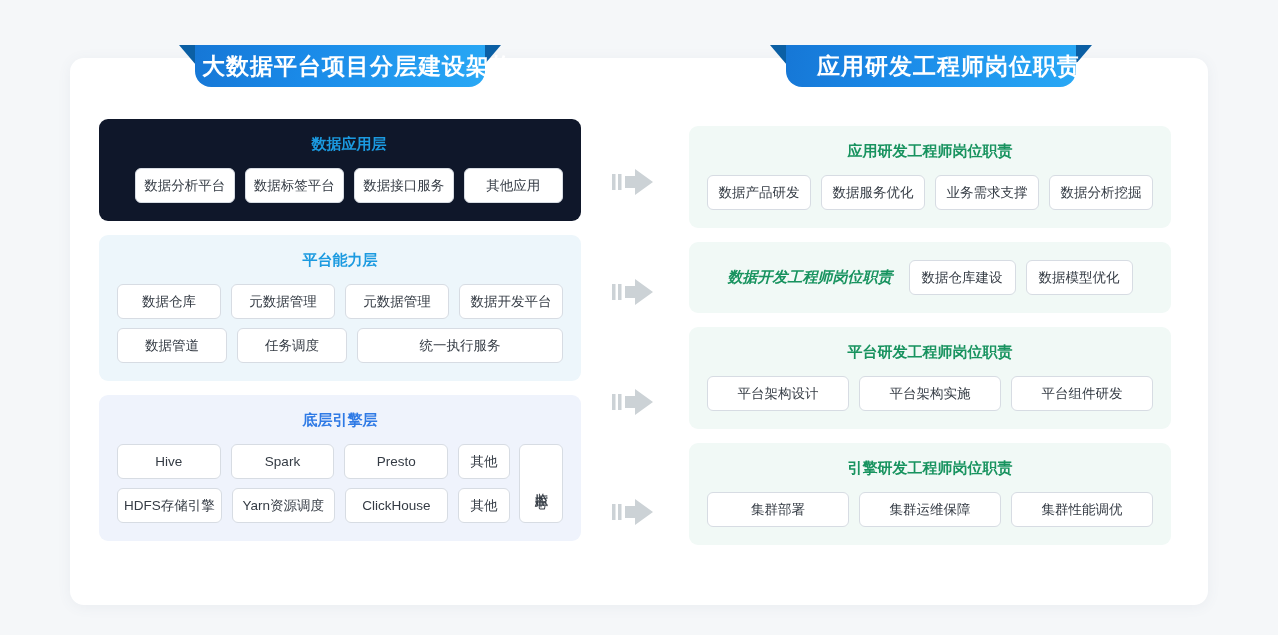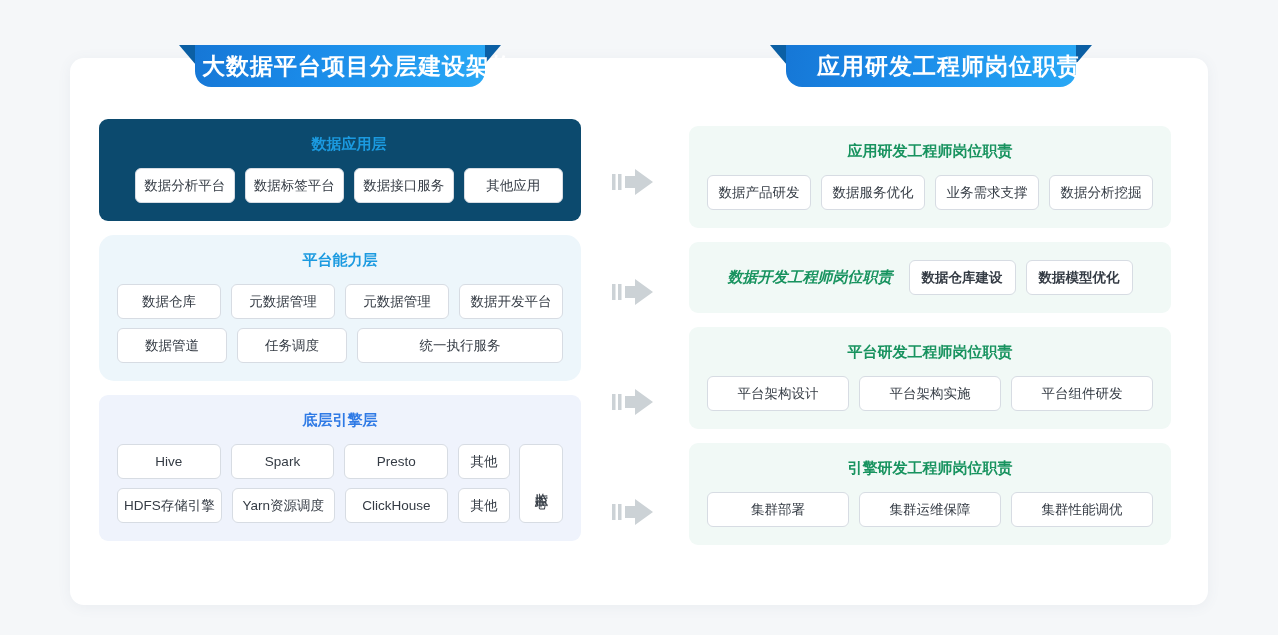--- a/index.html
+++ b/index.html
@@ -83,22 +83,22 @@
   .panel {
     border-radius: 9px;
     padding: 16px 18px 18px 18px;
   }
   .panel-title {
     text-align: center;
     font-size: 15px;
     font-weight: bold;
     margin-bottom: 14px;
   }
-  .panel.blue-a   { background: #0c4a6e; padding-left: 36px; }
-  .panel.blue-b   { background: #edf6fb; border-radius: 15px; }
+  .panel.blue-a   { background: #0f172a; padding-left: 36px; }
+  .panel.blue-b   { background: #edf6fb; }
   .panel.blue-c   { background: #eff3fc; }
   .panel.green    { background: #f1f9f6; }
 
   .panel.blue-a .panel-title,
   .panel.blue-b .panel-title { color: #1b9ae0; }
   .panel.blue-c .panel-title { color: #2f7ae5; }
   .panel.green  .panel-title { color: #18935f; }
 
   
   .row {
@@ -156,21 +156,21 @@
     gap: 16px;
     padding: 18px;
   }
   .panel.inline-panel .panel-title {
     margin-bottom: 0;
     text-align: left;
     white-space: nowrap;
     font-style: italic;
   }
   .panel.inline-panel .row { margin-bottom: 0; flex: 0 0 auto; }
-  .panel.inline-panel .chip { flex: 0 0 107px; font-weight: bold; }
+  .panel.inline-panel .chip { flex: 0 0 107px; }
 
   
   .arrow {
     position: absolute;
     left: 612px;
     width: 48px;
     height: 30px;
   }
   .arrow svg { display: block; }
 

